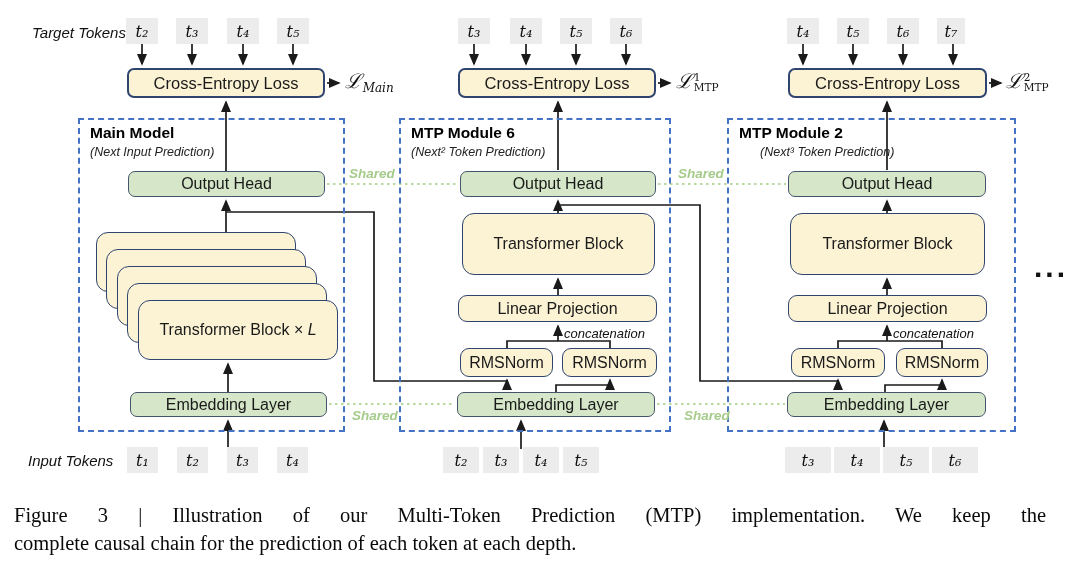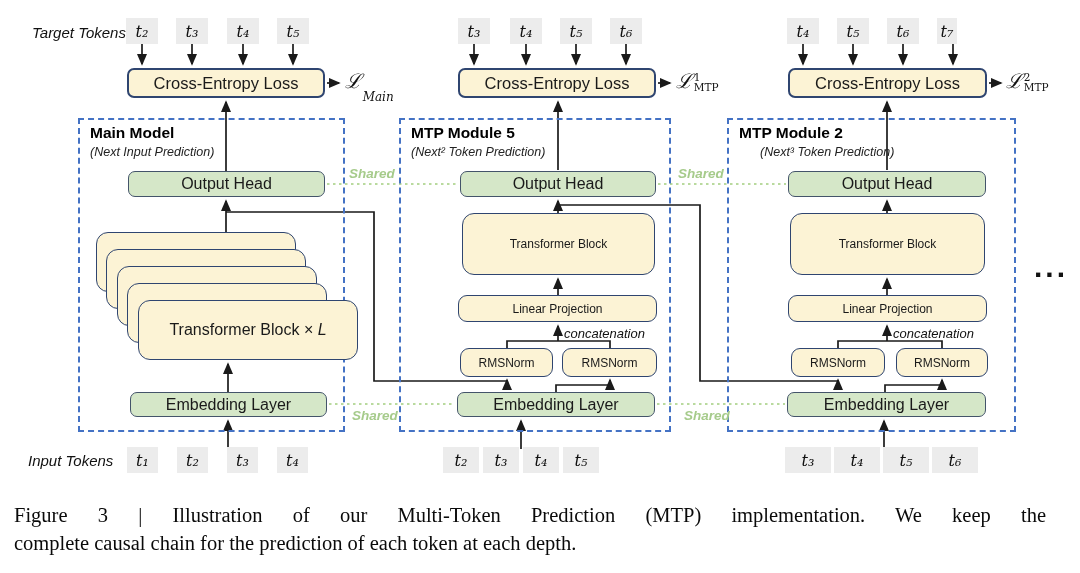--- a/index.html
+++ b/index.html
@@ -1,39 +1,39 @@
 <!DOCTYPE html>
 <html><head>
 <meta charset="utf-8">
 <style>
   html,body{margin:0;padding:0;background:#fff;}
   .fig{position:relative;width:1080px;height:573px;background:#ffffff;
        font-family:"Liberation Sans",sans-serif;color:#1a1a1a;overflow:hidden;padding-left:8px;}
   .box{position:absolute;box-sizing:border-box;display:flex;align-items:center;
        justify-content:center;text-align:center;}
-  .cream{background:#FCF3D5;border:1.6px solid #2F4570;border-radius:9px;font-size:12px;}
+  .cream{background:#FCF3D5;border:1.6px solid #2F4570;border-radius:9px;font-size:16px;}
   .ce{border-width:2px;border-radius:7px;font-size:16.5px;}
   .green{background:#D5E7C8;border:1.6px solid #44546A;border-radius:7px;font-size:16px;}
   .stackbox{background:#FCF3D5;border:1.6px solid #2F4570;border-radius:12px;}
   .bigblock{border-radius:12px;}
   .token{position:absolute;box-sizing:border-box;height:26px;background:#ECECEC;
          display:flex;align-items:center;justify-content:center;
          font-family:"DejaVu Serif",serif;font-style:italic;font-size:16px;color:#111;}
   .rowlabel{position:absolute;font-style:italic;font-size:15px;color:#111;}
   .mtitle{position:absolute;font-weight:700;font-size:15.5px;color:#000;}
   .msub{position:absolute;font-style:italic;font-size:12.5px;color:#222;}
   .module{position:absolute;box-sizing:border-box;border:2.2px dashed #4472C4;background:transparent;}
   .shared{position:absolute;color:#A6CB8B;font-style:italic;font-weight:600;font-size:13.5px;}
   .concat{position:absolute;font-style:italic;font-size:13px;color:#111;}
   .loss{position:absolute;display:flex;align-items:flex-start;font-family:"DejaVu Serif",serif;color:#111;}
   .scriptL{font-style:italic;font-size:20px;line-height:1;}
   .supsub{display:inline-flex;flex-direction:column;line-height:1;margin-left:1px;margin-top:1px;}
   .sup{font-size:10.5px;height:10px;}
   .sub{font-size:10.5px;}
-  .loss-main .sub{font-style:italic;font-size:12px;margin-top:9px;}
+  .loss-main .sub{font-style:italic;font-size:12px;}
   .ellipsis{position:absolute;font-weight:700;font-size:30px;letter-spacing:3px;color:#111;}
   .cap{position:absolute;left:14px;top:502px;width:1032px;font-family:"Liberation Serif",serif;
        font-size:20.5px;color:#0a0a0a;line-height:1.36;}
   .cap .l1{text-align:justify;text-align-last:justify;}
   svg.overlay{position:absolute;left:0;top:0;pointer-events:none;}
 </style>
 </head>
 <body>
 
 <div class="fig">
@@ -113,33 +113,33 @@
         <span class="sub">Main</span>
       </span>
   </div>
 
   <div class="box green" style="left:128px;top:171px;width:197px;height:26px;">Output Head</div>
 
   <div class="box stackbox" style="left:96px;top:232px;width:200px;height:60px;"></div>
   <div class="box stackbox" style="left:106px;top:249px;width:200px;height:60px;"></div>
   <div class="box stackbox" style="left:117px;top:266px;width:200px;height:60px;"></div>
   <div class="box stackbox" style="left:127px;top:283px;width:200px;height:60px;"></div>
-  <div class="box stackbox" style="left:138px;top:300px;width:220px;height:60px;font-size:16px;">
+  <div class="box stackbox" style="left:138px;top:300px;width:200px;height:60px;font-size:16px;">
     <span>Transformer Block ×</span>&nbsp;<i>L</i>
   </div>
 
   <div class="box green" style="left:130px;top:392px;width:197px;height:25px;">Embedding Layer</div>
 
   <div class="token" style="left:127px;top:447px;width:31px;">t₁</div>
   <div class="token" style="left:177px;top:447px;width:31px;">t₂</div>
   <div class="token" style="left:227px;top:447px;width:31px;">t₃</div>
   <div class="token" style="left:277px;top:447px;width:31px;">t₄</div>
 
   <div class="module" style="left:399px;top:118px;width:272px;height:314px;"></div>
-  <div class="mtitle" style="left:411px;top:124px;">MTP Module 5</div>
+  <div class="mtitle" style="left:411px;top:124px;">MTP Module 6</div>
   <div class="msub" style="left:411px;top:145px;">(Next² Token Prediction)</div>
 
   <div class="token" style="left:458px;top:18px;width:32px;">t₃</div>
   <div class="token" style="left:510px;top:18px;width:32px;">t₄</div>
   <div class="token" style="left:560px;top:18px;width:32px;">t₅</div>
   <div class="token" style="left:610px;top:18px;width:32px;">t₆</div>
 
   <div class="box cream ce" style="left:458px;top:68px;width:198px;height:30px;">Cross-Entropy Loss</div>
   <div class="loss" style="left:676px;top:71px;">
     <span class="scriptL">ℒ</span>
@@ -162,21 +162,21 @@
   <div class="token" style="left:523px;top:447px;width:36px;">t₄</div>
   <div class="token" style="left:563px;top:447px;width:36px;">t₅</div>
 
   <div class="module" style="left:727px;top:118px;width:289px;height:314px;"></div>
   <div class="mtitle" style="left:739px;top:124px;">MTP Module 2</div>
   <div class="msub" style="left:760px;top:145px;">(Next³ Token Prediction)</div>
 
   <div class="token" style="left:787px;top:18px;width:32px;">t₄</div>
   <div class="token" style="left:837px;top:18px;width:32px;">t₅</div>
   <div class="token" style="left:887px;top:18px;width:32px;">t₆</div>
-  <div class="token" style="left:937px;top:18px;width:20px;">t₇</div>
+  <div class="token" style="left:937px;top:18px;width:28px;">t₇</div>
 
   <div class="box cream ce" style="left:788px;top:68px;width:199px;height:30px;">Cross-Entropy Loss</div>
   <div class="loss" style="left:1006px;top:71px;">
     <span class="scriptL">ℒ</span>
     <span class="supsub">
         <span class="sup">2</span>
         <span class="sub">MTP</span>
       </span>
   </div>
 

